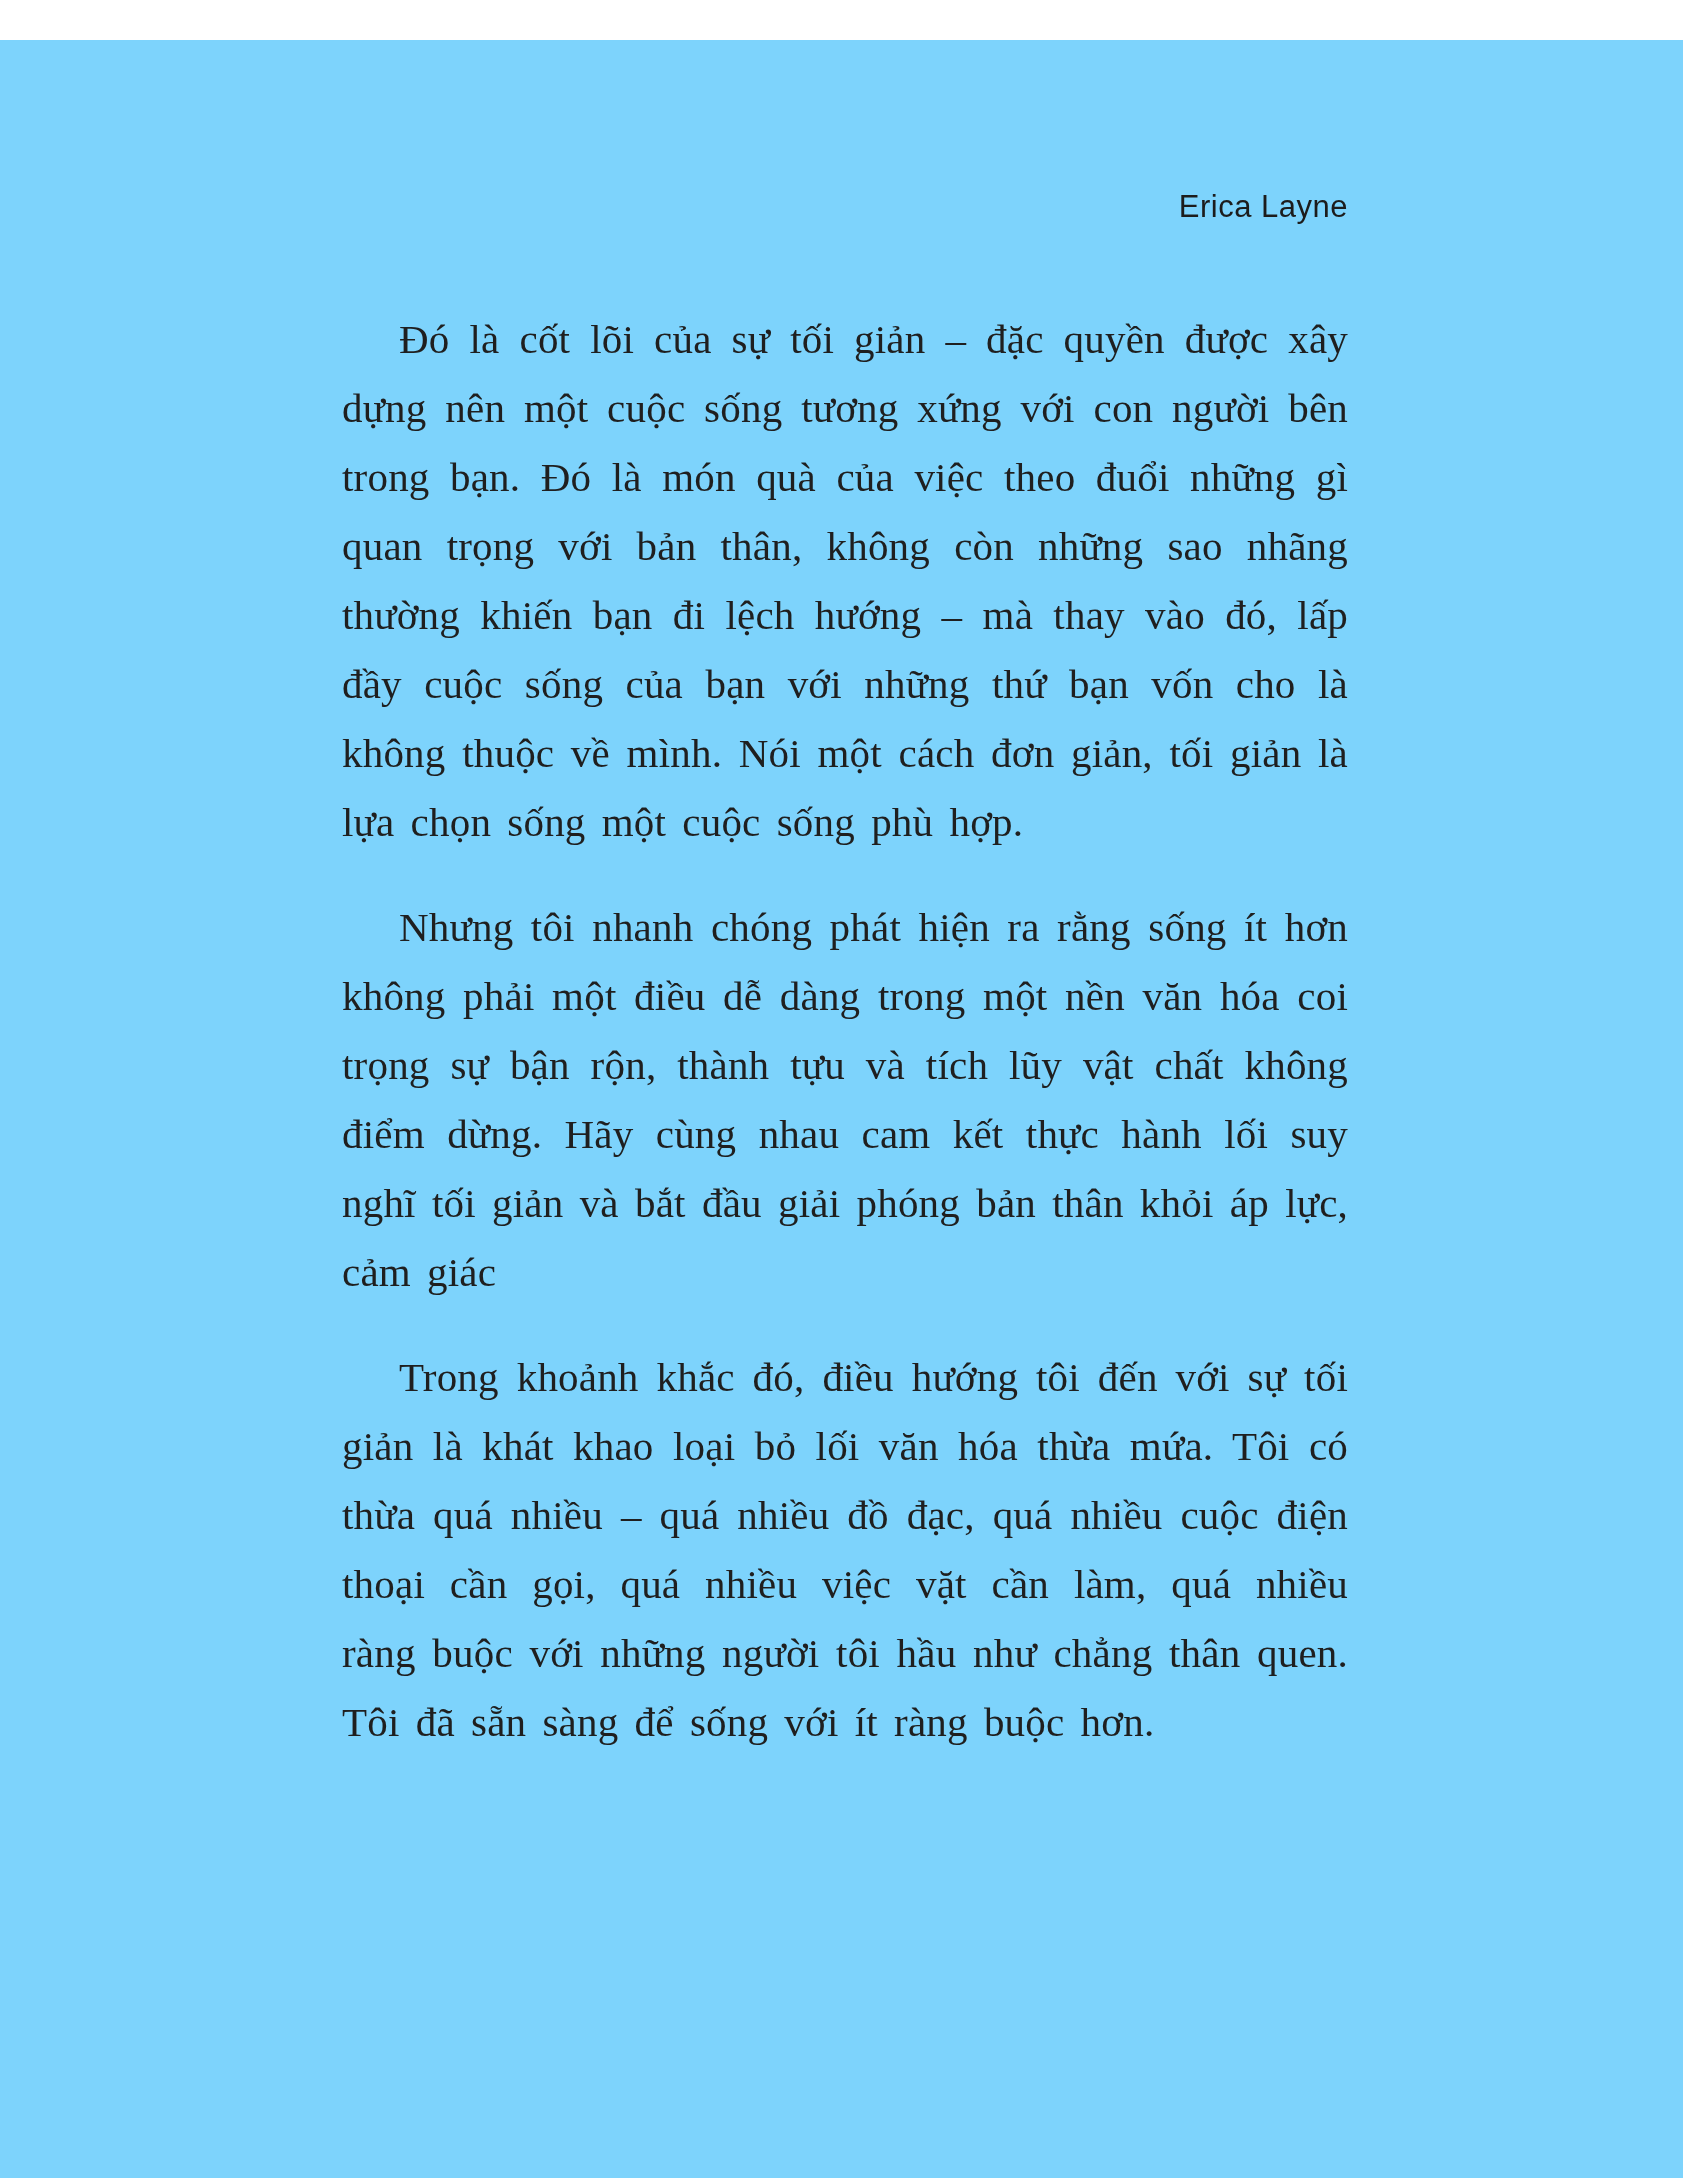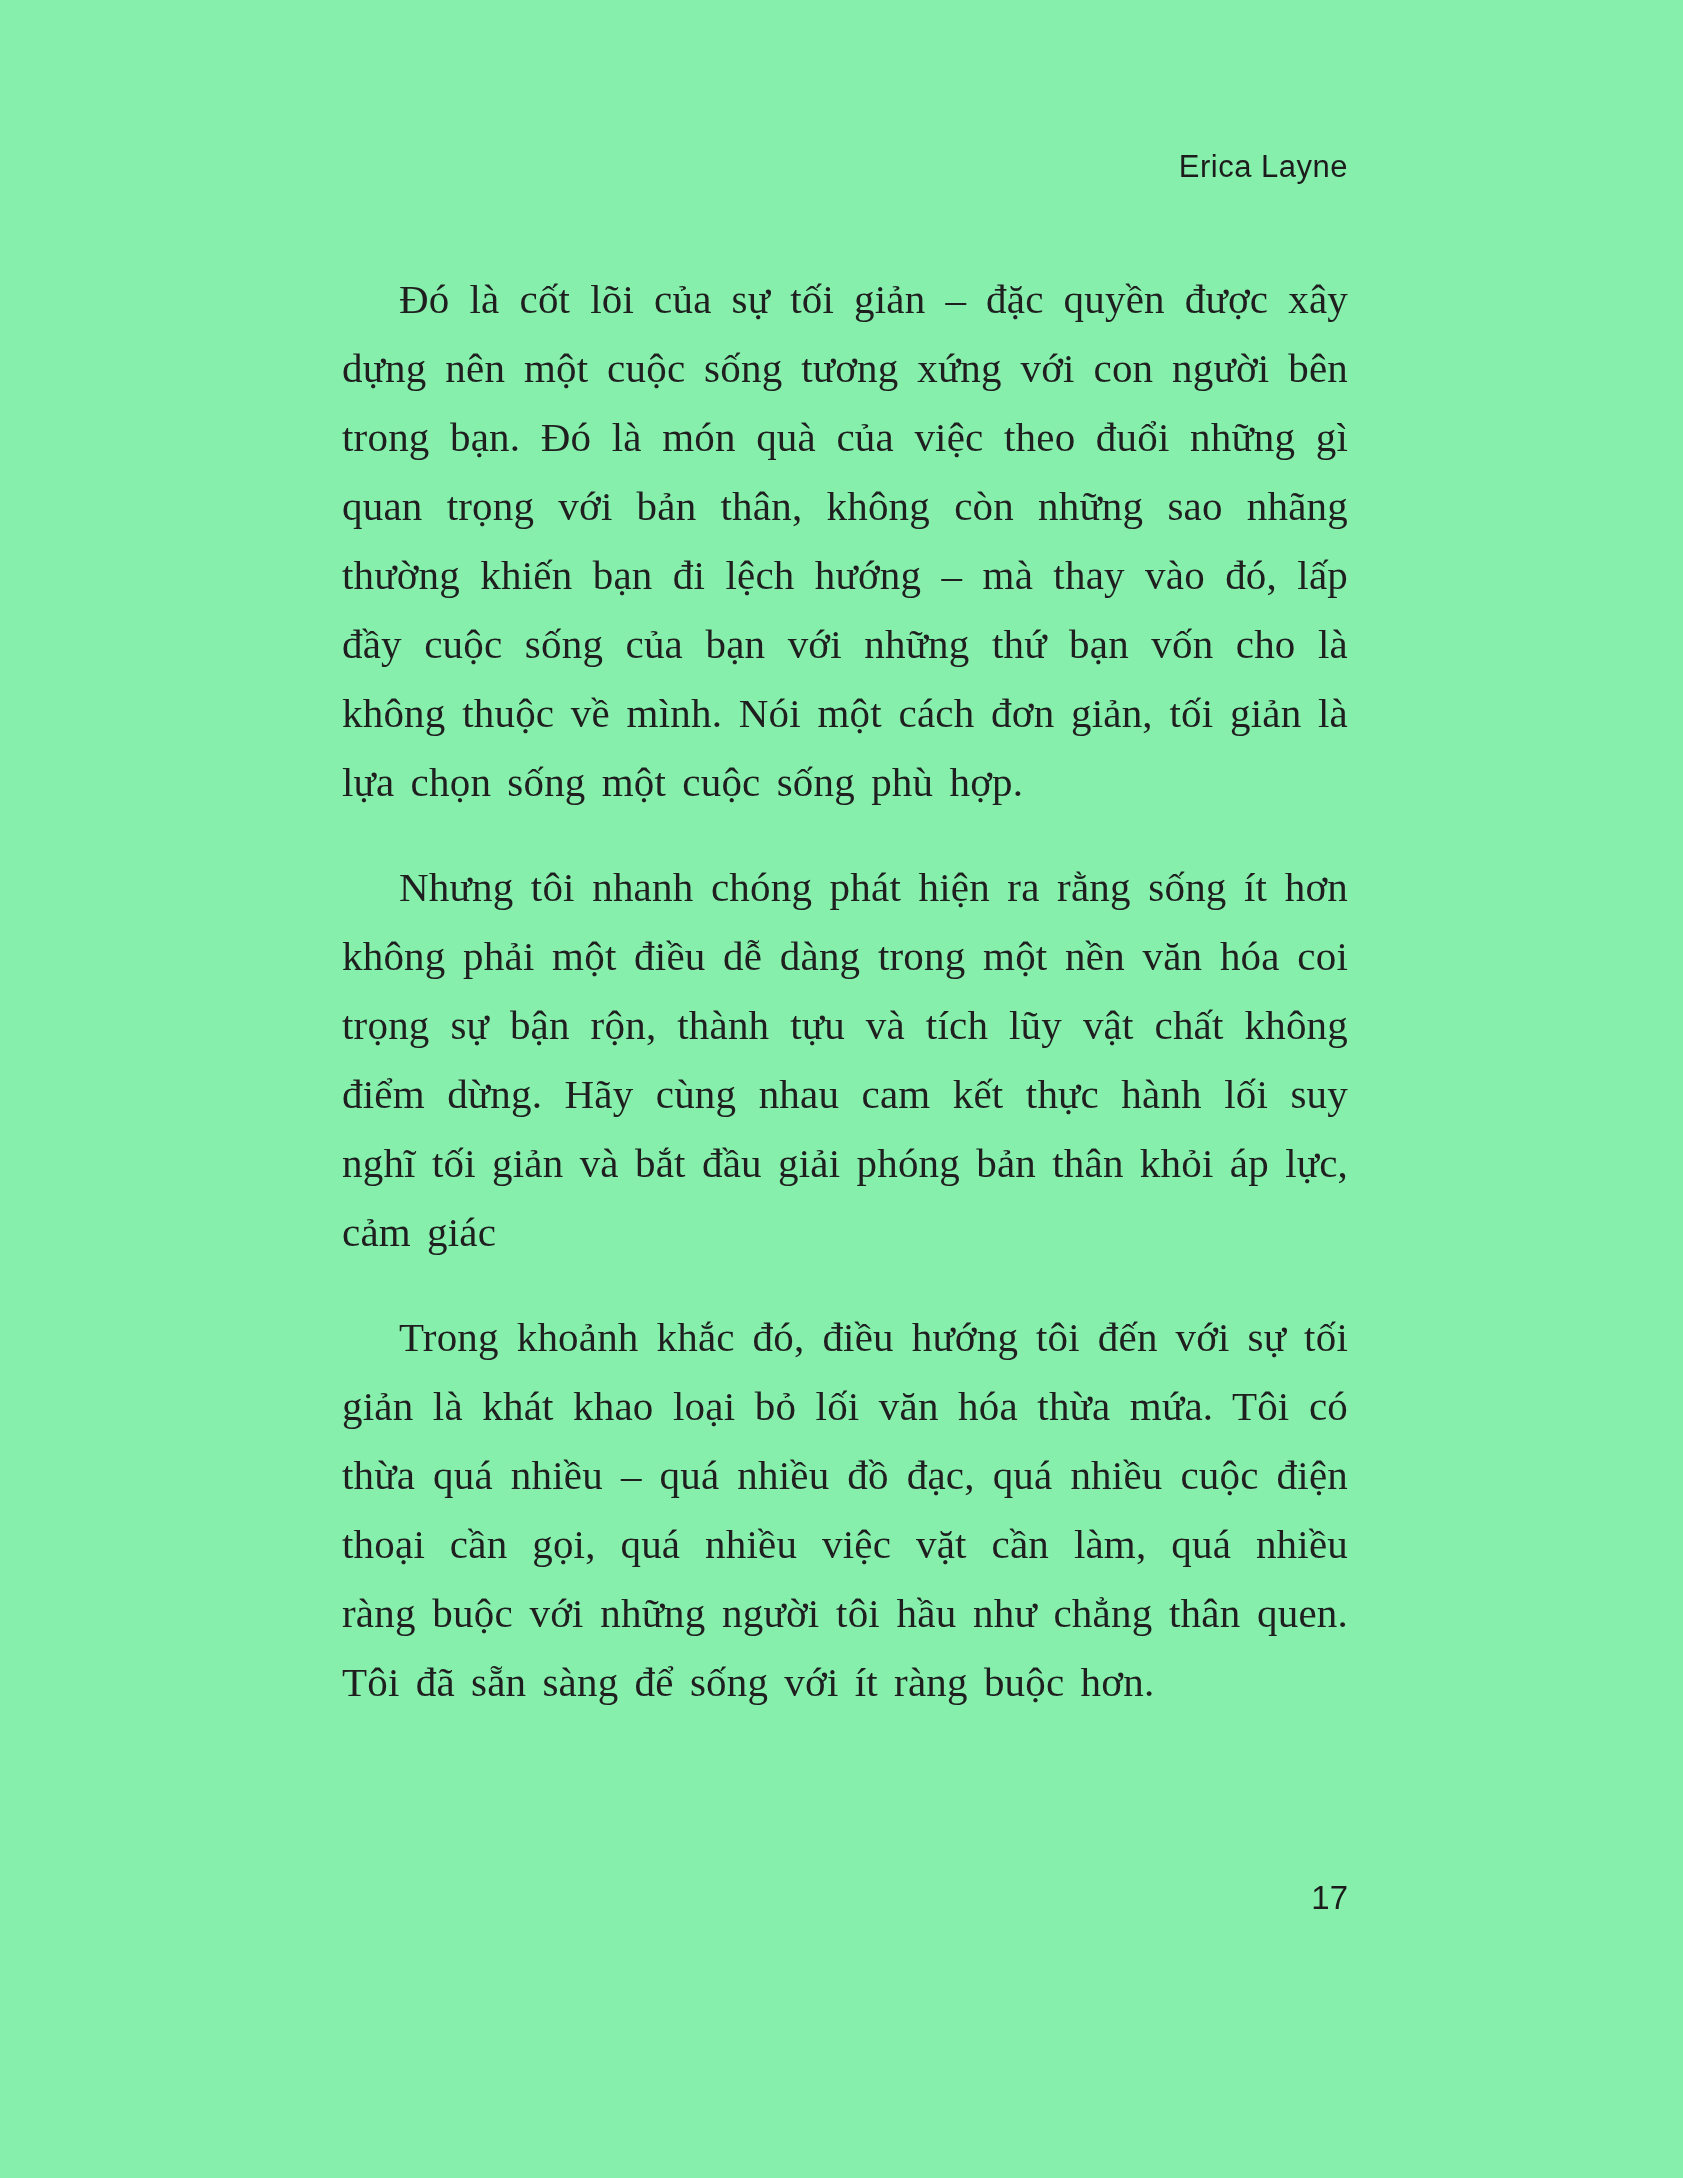--- a/index.html
+++ b/index.html
@@ -12,22 +12,23 @@
     width: 1683px;
     height: 2178px;
     position: relative;
     font-family: "Liberation Serif", "DejaVu Serif", serif;
     color: #1c1c1c;
     -webkit-font-smoothing: antialiased;
   }
   .page {
     position: absolute;
     inset: 0;
-    background: #86efac;
+    background: #7dd3fc;
     box-sizing: border-box;
+    margin-top: 40px;
   }
   .running-head {
     position: absolute;
     top: 149px;
     left: 342px;
     right: 335px;
     text-align: right;
     font-family: "Liberation Sans", "DejaVu Sans", sans-serif;
     font-size: 31px;
     letter-spacing: 0.5px;
@@ -71,18 +72,15 @@
   <header class="running-head">
     <span>Erica Layne</span>
   </header>
 
   <main class="text-block">
     <p>Đó là cốt lõi của sự tối giản – đặc quyền được xây dựng nên một cuộc sống tương xứng với con người bên trong bạn. Đó là món quà của việc theo đuổi những gì quan trọng với bản thân, không còn những sao nhãng thường khiến bạn đi lệch hướng – mà thay vào đó, lấp đầy cuộc sống của bạn với những thứ bạn vốn cho là không thuộc về mình. Nói một cách đơn giản, tối giản là lựa chọn sống một cuộc sống phù hợp.</p>
     <p>Nhưng tôi nhanh chóng phát hiện ra rằng sống ít hơn không phải một điều dễ dàng trong một nền văn hóa coi trọng sự bận rộn, thành tựu và tích lũy vật chất không điểm dừng. Hãy cùng nhau cam kết thực hành lối suy nghĩ tối giản và bắt đầu giải phóng bản thân khỏi áp lực, cảm giác</p>
     <p>Trong khoảnh khắc đó, điều hướng tôi đến với sự tối giản là khát khao loại bỏ lối văn hóa thừa mứa. Tôi có thừa quá nhiều – quá nhiều đồ đạc, quá nhiều cuộc điện thoại cần gọi, quá nhiều việc vặt cần làm, quá nhiều ràng buộc với những người tôi hầu như chẳng thân quen. Tôi đã sẵn sàng để sống với ít ràng buộc hơn.</p>
   </main>
 
-  <footer class="page-footer">
-    <span>17</span>
-  </footer>
 
 </div>
 
 
 </body></html>

